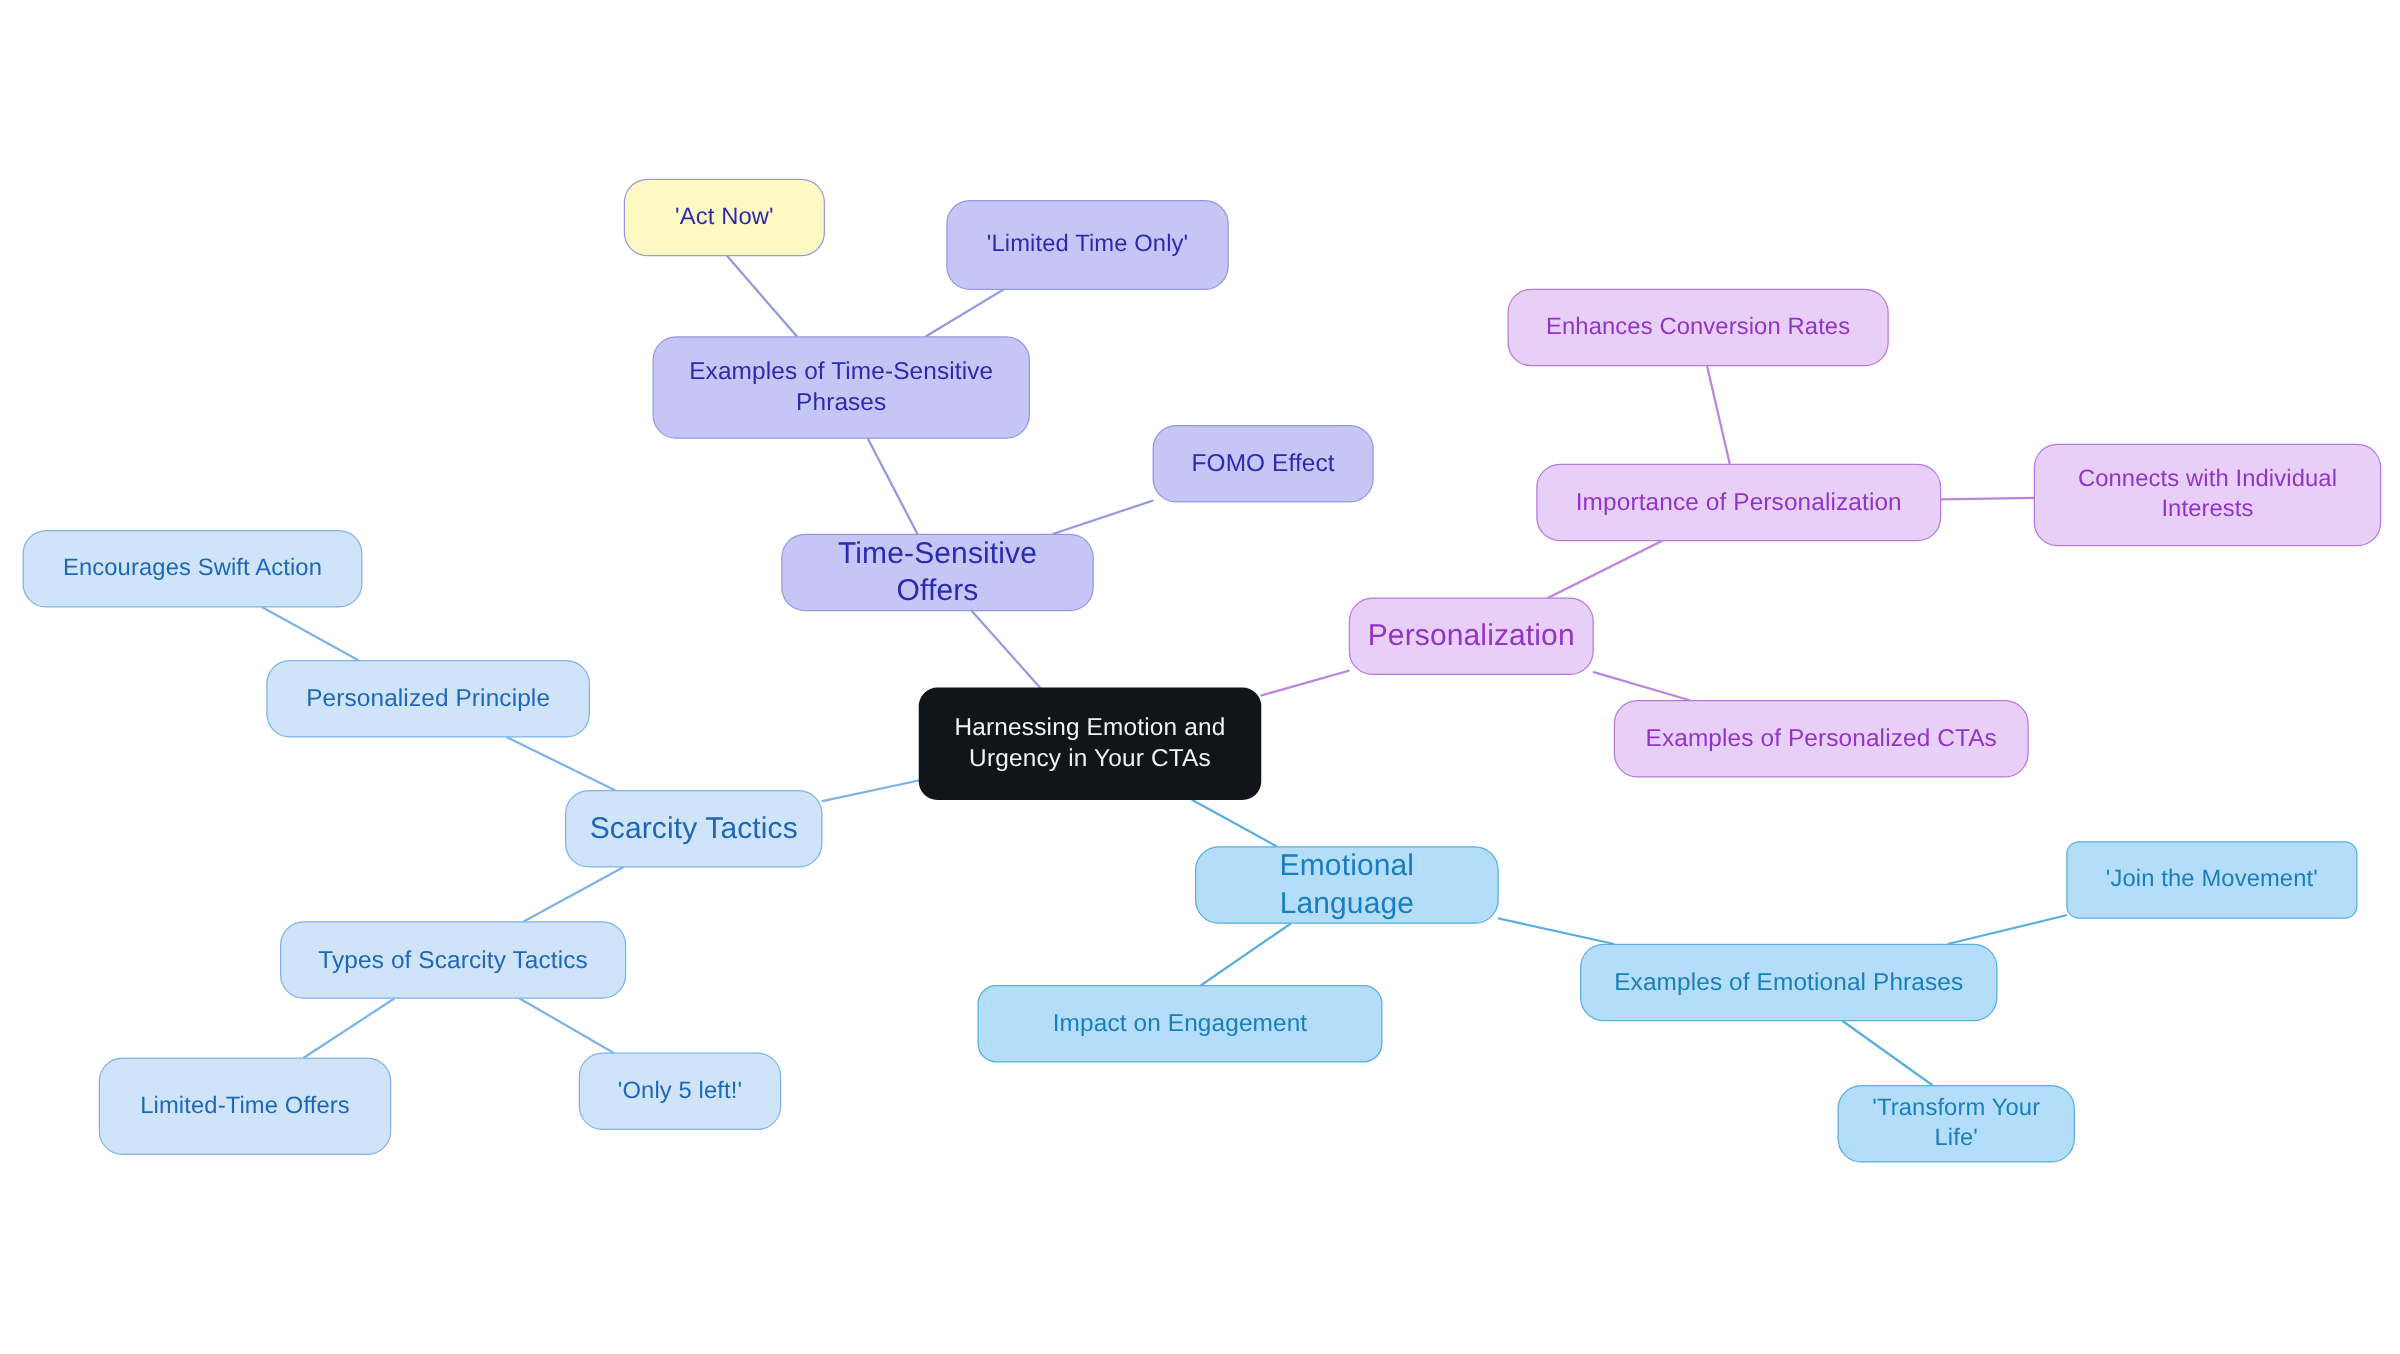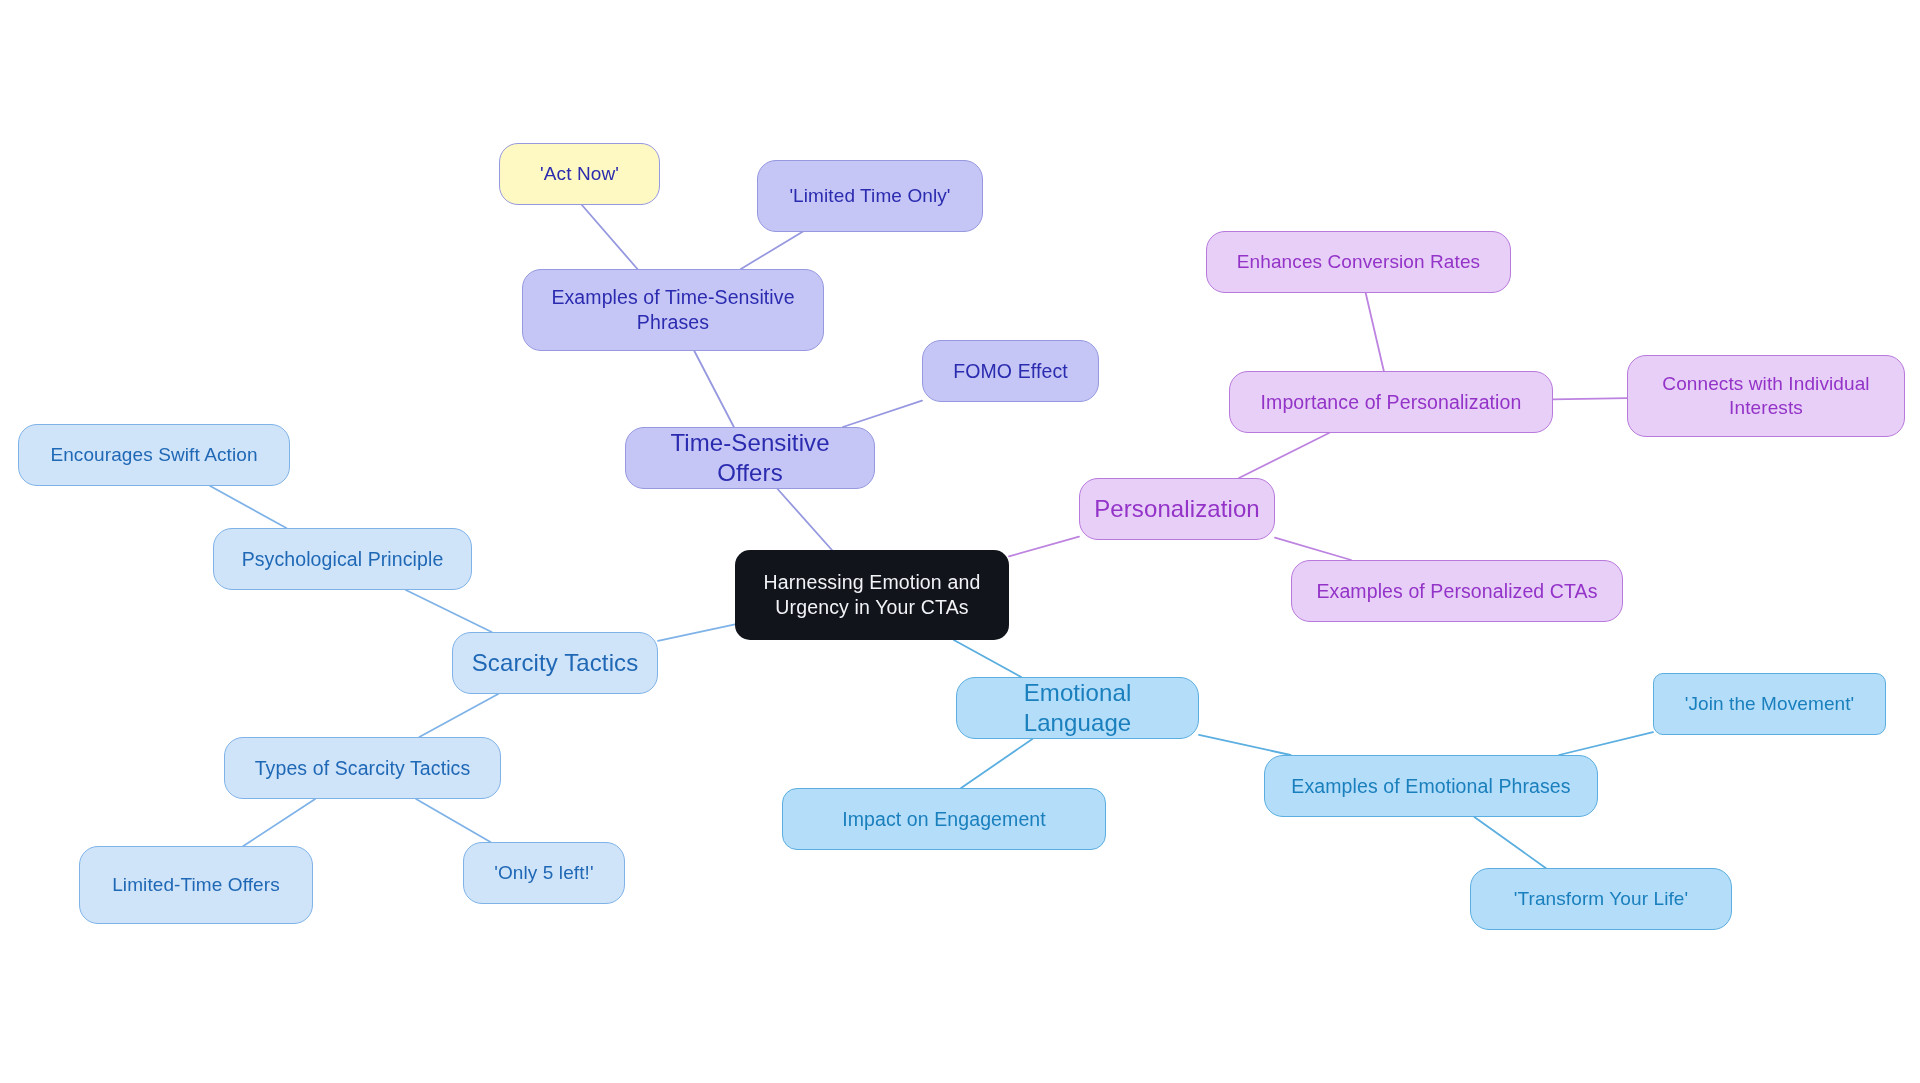--- a/index.html
+++ b/index.html
@@ -84,30 +84,30 @@
   <div id="node-layer">
       <div class="node root" style="left: 735px; top: 550px; width: 274px; height: 90px; background: rgb(18, 20, 28); border-color: rgb(18, 20, 28); color: rgb(242, 243, 247);">Harnessing Emotion and
 Urgency in Your CTAs</div>
       <div class="node lvl1" style="left: 625px; top: 427px; width: 250px; height: 62px; background: rgb(197, 198, 245); border-color: rgb(150, 152, 224); color: rgb(43, 43, 176);">Time-Sensitive Offers</div>
       <div class="node lvl2" style="left: 522px; top: 269px; width: 302px; height: 82px; background: rgb(197, 198, 245); border-color: rgb(150, 152, 224); color: rgb(43, 43, 176);">Examples of Time-Sensitive
 Phrases</div>
       <div class="node lvl3" style="left: 483px; top: 143px; width: 161px; height: 62px; background: #fef9c3; border-color: rgb(150, 152, 224); color: rgb(43, 43, 176); margin-left: 16px;">'Act Now'</div>
       <div class="node lvl3" style="left: 757px; top: 160px; width: 226px; height: 72px; background: rgb(197, 198, 245); border-color: rgb(150, 152, 224); color: rgb(43, 43, 176);">'Limited Time Only'</div>
       <div class="node lvl2" style="left: 922px; top: 340px; width: 177px; height: 62px; background: rgb(197, 198, 245); border-color: rgb(150, 152, 224); color: rgb(43, 43, 176);">FOMO Effect</div>
       <div class="node lvl1" style="left: 452px; top: 632px; width: 206px; height: 62px; background: rgb(207, 227, 249); border-color: rgb(127, 179, 232); color: rgb(31, 104, 181);">Scarcity Tactics</div>
-      <div class="node lvl2" style="left: 213px; top: 528px; width: 259px; height: 62px; background: rgb(207, 227, 249); border-color: rgb(127, 179, 232); color: rgb(31, 104, 181);">Psychological Principle</div>
+      <div class="node lvl2" style="left: 213px; top: 528px; width: 259px; height: 62px; background: rgb(207, 227, 249); border-color: rgb(127, 179, 232); color: rgb(31, 104, 181);">Personalized Principle</div>
       <div class="node lvl3" style="left: 18px; top: 424px; width: 272px; height: 62px; background: rgb(207, 227, 249); border-color: rgb(127, 179, 232); color: rgb(31, 104, 181);">Encourages Swift Action</div>
       <div class="node lvl2" style="left: 224px; top: 737px; width: 277px; height: 62px; background: rgb(207, 227, 249); border-color: rgb(127, 179, 232); color: rgb(31, 104, 181);">Types of Scarcity Tactics</div>
       <div class="node lvl3" style="left: 79px; top: 846px; width: 234px; height: 78px; background: rgb(207, 227, 249); border-color: rgb(127, 179, 232); color: rgb(31, 104, 181);">Limited-Time Offers</div>
       <div class="node lvl3" style="left: 463px; top: 842px; width: 162px; height: 62px; background: rgb(207, 227, 249); border-color: rgb(127, 179, 232); color: rgb(31, 104, 181);">'Only 5 left!'</div>
       <div class="node lvl1" style="left: 1079px; top: 478px; width: 196px; height: 62px; background: rgb(232, 207, 247); border-color: rgb(184, 121, 221); color: rgb(147, 51, 200);">Personalization</div>
       <div class="node lvl2" style="left: 1229px; top: 371px; width: 324px; height: 62px; background: rgb(232, 207, 247); border-color: rgb(184, 121, 221); color: rgb(147, 51, 200);">Importance of Personalization</div>
       <div class="node lvl3" style="left: 1206px; top: 231px; width: 305px; height: 62px; background: rgb(232, 207, 247); border-color: rgb(184, 121, 221); color: rgb(147, 51, 200);">Enhances Conversion Rates</div>
       <div class="node lvl3" style="left: 1627px; top: 355px; width: 278px; height: 82px; background: rgb(232, 207, 247); border-color: rgb(184, 121, 221); color: rgb(147, 51, 200);">Connects with Individual
 Interests</div>
       <div class="node lvl2" style="left: 1291px; top: 560px; width: 332px; height: 62px; background: rgb(232, 207, 247); border-color: rgb(184, 121, 221); color: rgb(147, 51, 200);">Examples of Personalized CTAs</div>
       <div class="node lvl1" style="left: 956px; top: 677px; width: 243px; height: 62px; background: rgb(179, 221, 248); border-color: rgb(90, 174, 224); color: rgb(26, 127, 189);">Emotional Language</div>
       <div class="node lvl2" style="left: 782px; top: 788px; width: 324px; height: 62px; background: rgb(179, 221, 248); border-color: rgb(90, 174, 224); color: rgb(26, 127, 189); border-radius: 15px;">Impact on Engagement</div>
       <div class="node lvl2" style="left: 1264px; top: 755px; width: 334px; height: 62px; background: rgb(179, 221, 248); border-color: rgb(90, 174, 224); color: rgb(26, 127, 189);">Examples of Emotional Phrases</div>
       <div class="node lvl3" style="left: 1653px; top: 673px; width: 233px; height: 62px; background: rgb(179, 221, 248); border-color: rgb(90, 174, 224); color: rgb(26, 127, 189); border-radius: 10px;">'Join the Movement'</div>
-      <div class="node lvl3" style="left: 1470px; top: 868px; width: 262px; height: 62px; background: rgb(179, 221, 248); border-color: rgb(90, 174, 224); color: rgb(26, 127, 189);">'Transform Your Life'</div>
+      <div class="node lvl3" style="left: 1470px; top: 868px; width: 190px; height: 62px; background: rgb(179, 221, 248); border-color: rgb(90, 174, 224); color: rgb(26, 127, 189);">'Transform Your Life'</div>
     </div>
 </div>
 
 </body></html>

